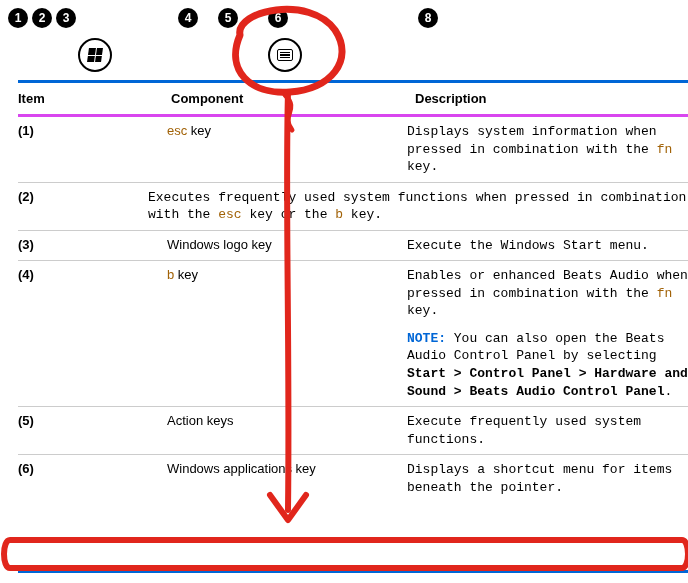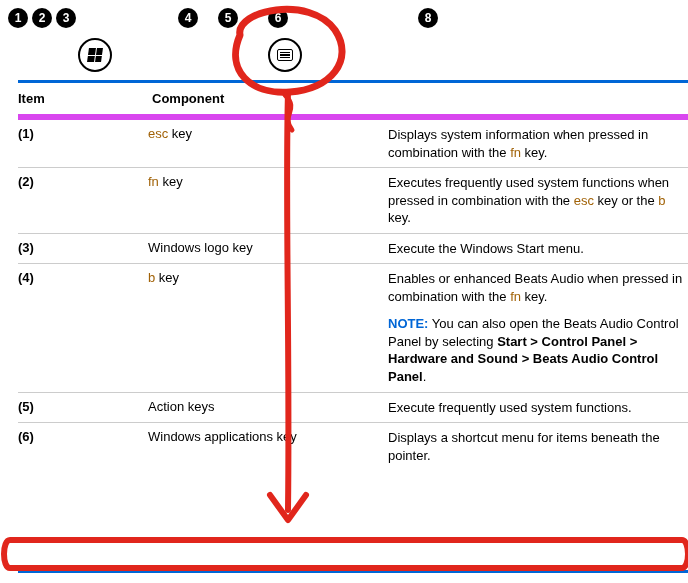--- a/index.html
+++ b/index.html
@@ -7,28 +7,28 @@
   
   .badges{position:absolute;top:8px;left:8px;right:0;height:60px;}
   .badge{position:absolute;width:20px;height:20px;border-radius:50%;background:#000;color:#fff;font-weight:bold;font-size:12px;text-align:center;line-height:20px;}
   .bigkey{position:absolute;width:30px;height:30px;border:2px solid #000;border-radius:50%;display:flex;align-items:center;justify-content:center;}
   .winflag{width:14px;height:14px;display:grid;grid-template-columns:1fr 1fr;grid-template-rows:1fr 1fr;gap:1px;transform:skewX(-8deg);}
   .winflag div{background:#000;}
   .menuglyph{width:16px;height:12px;border:1.5px solid #000;border-radius:2px;display:flex;flex-direction:column;justify-content:space-evenly;padding:1px 2px;box-sizing:border-box;}
   .menuglyph span{height:1.5px;background:#000;display:block;}
   
   .tbl{position:absolute;top:80px;left:18px;width:670px;border-top:3px solid #0066d6;}
-  .thead{display:flex;border-bottom:6px solid #d946ef;}
+  .thead{display:flex;border-bottom:3px solid #d946ef;}
   .thead>div{font-weight:bold;padding:8px 4px 8px 0;}
   .row{display:flex;border-bottom:1px solid #ccc;padding:6px 0;}
   .c1{width:130px;flex:none;font-weight:bold;}
-  .c2{width:240px;flex:none;}
+  .c2{width:240px;flex:none;margin-left:19px;}
   .c3{flex:1;min-width:0;}
   .lnk{color:#a16207;}
-  .para{margin:0 0 10px 0;line-height:1.35;}
+  .para{margin:0 0 10px 0;line-height:1.35;font-family:Liberation Mono, monospace;}
   .para:last-child{margin-bottom:0;}
   .note-label{font-weight:bold;color:#0066d6;text-align:center;}
   .bold{font-weight:bold;}
   .bottomrule{position:absolute;left:18px;width:670px;top:570px;border-top:3px solid #0066d6;}
   
   .anno{position:absolute;inset:0;pointer-events:none;}
 </style>
 </head>
 <body>
 <div class="page">
@@ -55,37 +55,35 @@
           <span></span>
           <span></span>
         </div>
   </div>
 </div>
 
 <div class="tbl">
   <div class="thead">
     <div class="c1">Item</div>
     <div class="c2">Component</div>
+    <div class="c3">Description</div>
   </div>
 
   <div class="row">
     <div class="c1">(1)</div>
     <div class="c2">
       <span></span><span class="lnk">esc</span><span> key</span>
     </div>
     <div class="c3">
       <p class="para"><span>Displays system information when pressed in combination with the </span><span class="lnk">fn</span><span> key.</span></p>
     </div>
   </div>
 
   <div class="row">
     <div class="c1">(2)</div>
-    <div class="c2">
-      <span></span><span class="lnk">fn</span><span> key</span>
-    </div>
     <div class="c3">
       <p class="para"><span>Executes frequently used system functions when pressed in combination with the </span><span class="lnk">esc</span><span> key or the </span><span class="lnk">b</span><span> key.</span></p>
     </div>
   </div>
 
   <div class="row">
     <div class="c1">(3)</div>
     <div class="c2">Windows logo key</div>
     <div class="c3">
           <p class="para">Execute the Windows Start menu.</p>

